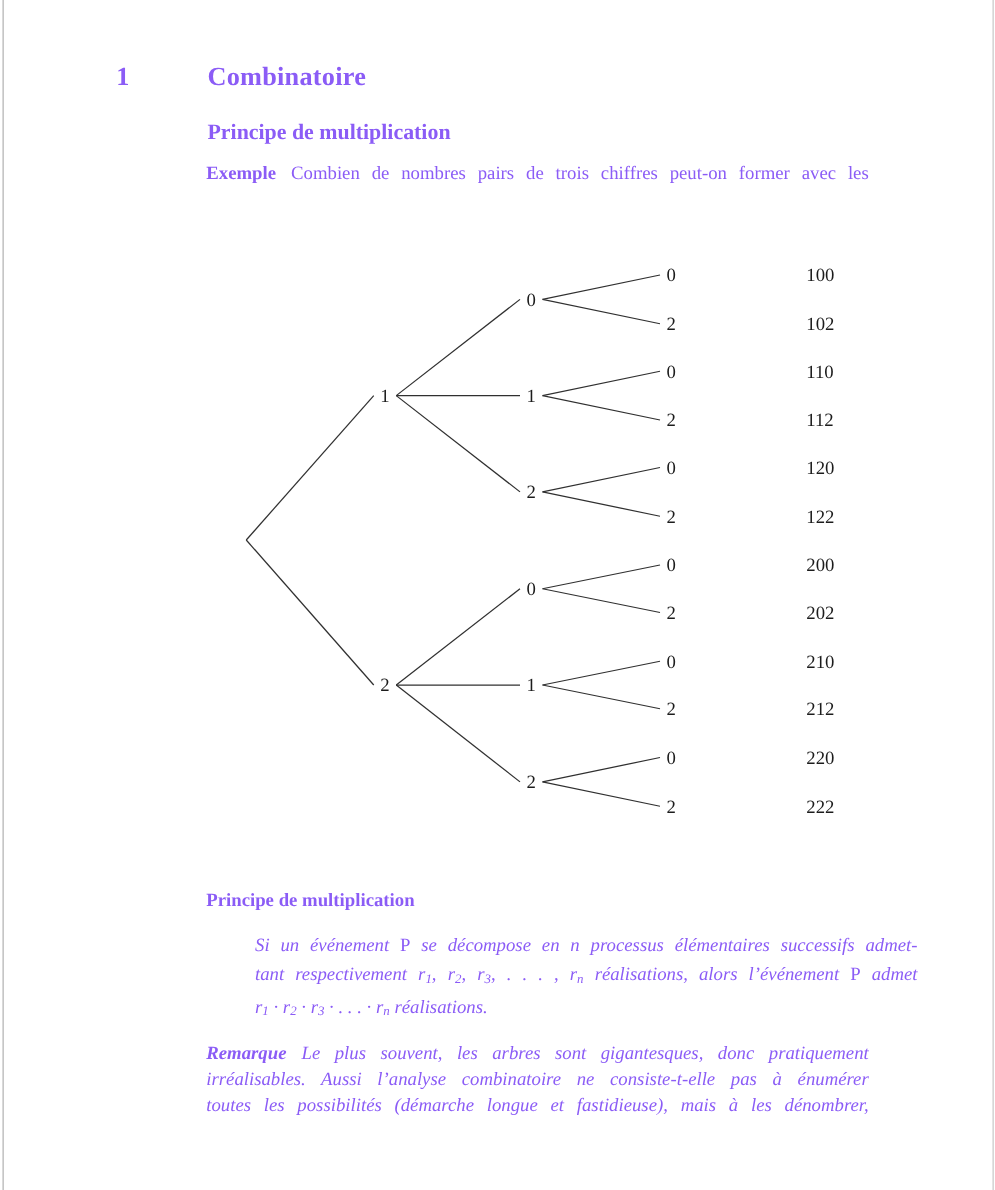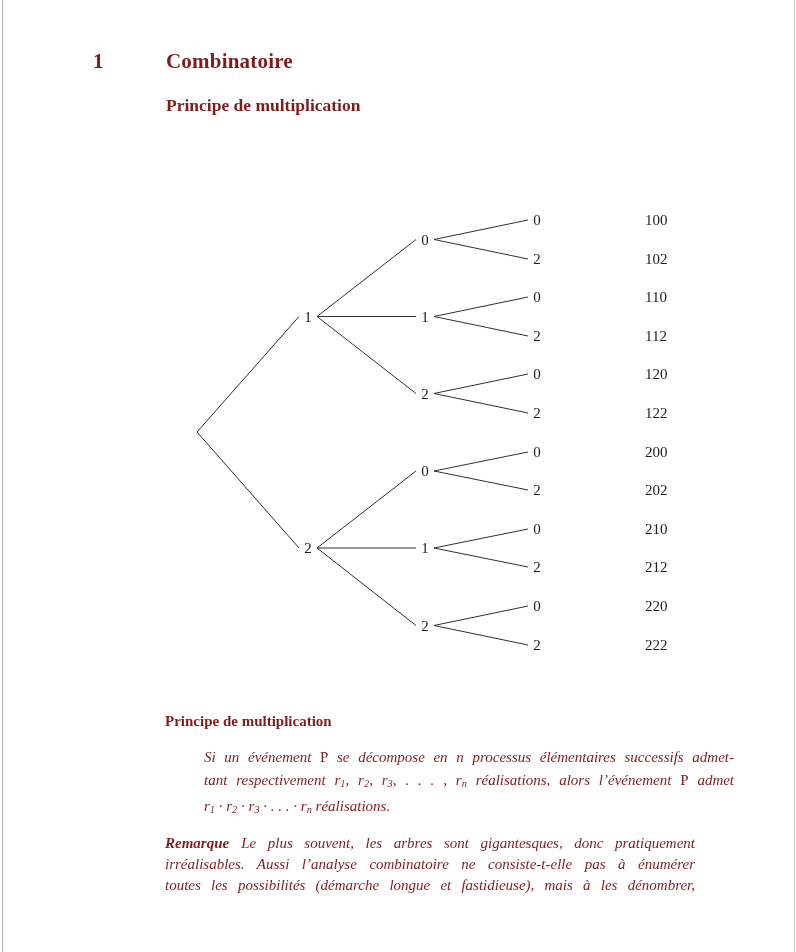--- a/index.html
+++ b/index.html
@@ -1,21 +1,21 @@
 <!DOCTYPE html>
 <html><head>
 <meta charset="utf-8">
 <style>
   html,body{margin:0;padding:0;background:#ffffff;}
   .page{
     position:relative;
     width:796px;height:952px;
     background:#ffffff;
     font-family:"Liberation Serif","DejaVu Serif",serif;
-    color:#7f1d1d;
+    color:#8b5cf6;
     overflow:hidden;
   }
   .edge{position:absolute;top:0;bottom:0;width:1px;}
   .edge-l{left:2px;background:#b4b4b4;}
   .edge-r{right:1px;background:#c9c9c9;}
 
   .sec-title{
     position:absolute;left:93px;top:51px;
     font-size:21px;font-weight:bold;line-height:1;
     letter-spacing:.2px;white-space:nowrap;
@@ -58,20 +58,21 @@
   <div class="edge edge-l"></div>
   <div class="edge edge-r"></div>
 
   <div class="sec-title">
     <span class="sec-num">1</span><span>Combinatoire</span>
   </div>
 
   <h2 class="subsec">Principe de multiplication</h2>
 
   <div id="example" class="blk">
+      <div class="tl just"><span class="b g">Exemple</span><span>Combien de nombres pairs de trois chiffres peut-on former avec les</span></div>
     </div>
 
 
   <svg id="tree-svg" width="796" height="952" viewBox="0 0 796 952">
       <line x1="197" y1="432" x2="299" y2="316.5" stroke="#303030" stroke-width="1"></line>
       <text x="308" y="316.5" dy="0.34em" text-anchor="middle">1</text>
       <line x1="317" y1="316.5" x2="416" y2="239.5" stroke="#303030" stroke-width="1"></line>
       <text x="425" y="239.5" dy="0.34em" text-anchor="middle">0</text>
       <line x1="434" y1="239.5" x2="528" y2="220" stroke="#303030" stroke-width="1"></line>
       <text x="537" y="220" dy="0.34em" text-anchor="middle">0</text>

